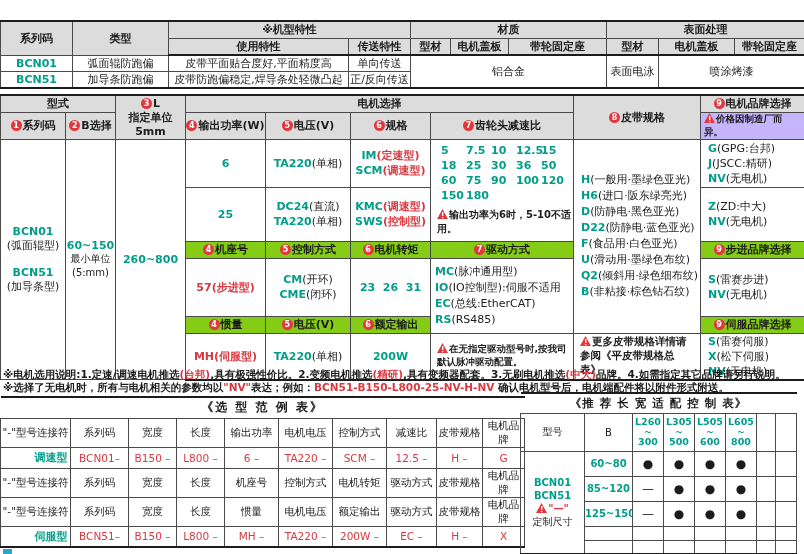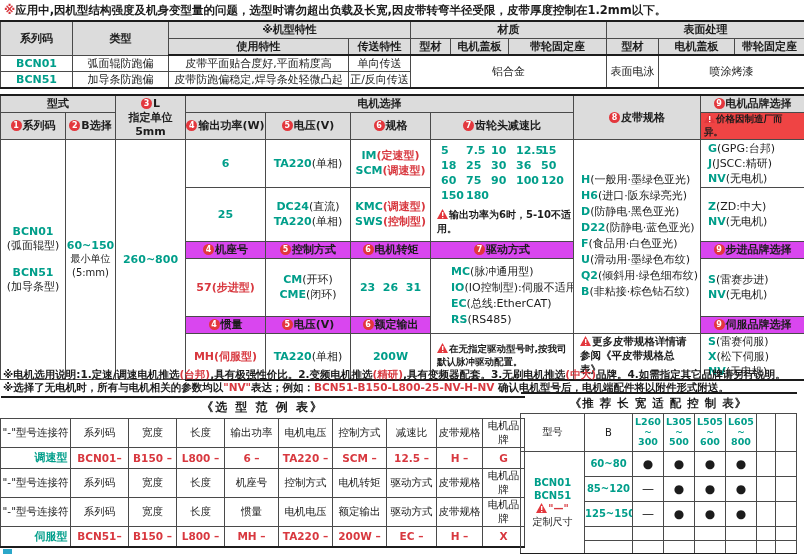--- a/index.html
+++ b/index.html
@@ -7,21 +7,21 @@
   .page {
     position:relative; width:804px; height:554px; overflow:hidden;
     font-family:"DejaVu Sans","Liberation Sans",sans-serif;
     color:#1c1c1c; background:#fff;
   }
   table { border-collapse:collapse; table-layout:fixed; }
   td,th { border:1px solid #4a4a4a; font-weight:normal; overflow:hidden; }
   .thick-t { border-top:2px solid #1c1c1c; }
   .thick-b { border-bottom:2px solid #1c1c1c; }
   .hdr { background:#dcdcdc; font-weight:bold; }
-  .sub-hdr { background:#d946ef; font-weight:bold; }
+  .sub-hdr { background:#84cc16; font-weight:bold; }
   .tc { color:#009e8a; font-weight:bold; }       
   .rd { color:#d8383f; font-weight:bold; }
   .cn {
     display:inline-block; width:11px; height:11px; line-height:11px;
     border-radius:50%; background:#e3373d; color:#fff; font-size:8px;
     text-align:center; font-weight:bold; margin-right:1px; vertical-align:1px;
   }
   .warn-svg { vertical-align:-1px; margin-right:1px; }
 
   .top-note { position:absolute; left:4px; top:3px; font-size:11.5px; font-weight:bold; }
@@ -40,39 +40,38 @@
   .gear-grid span { display:inline-block; width:25px; font-size:11px; }
   .gear-note { display:block; text-align:left; padding:6px 2px 2px 6px; font-size:10px; font-weight:bold; }
   .list-lines div { line-height:16px; white-space:nowrap; }
   .brand-cell div { line-height:15px; white-space:nowrap; }
 
   .mid-notes { position:absolute; left:3px; top:368px; font-size:10.5px; line-height:13px; font-weight:bold; }
 
   .example-table { position:absolute; left:0; top:396px; width:524px; font-size:10.5px; }
   .example-table th,.example-table td { height:21px; text-align:center; }
   .example-table .title-cell { border-left:none; border-right:none; font-weight:bold; font-size:12px; letter-spacing:2px; }
-  .example-table .val { color:#d8383f; font-weight:bold; white-space:nowrap; }
+  .example-table .val { color:#d8383f; font-weight:normal; white-space:nowrap; }
   .example-table .grp { color:#009e8a; font-weight:bold; font-size:11px;padding-left:31px; }
 
   .fit-table { position:absolute; left:520px; top:392px; width:276px; font-size:10px; }
   .fit-table th,.fit-table td { text-align:center; }
   .fit-table .title-cell { border-left:none; border-right:none; font-weight:bold; font-size:11.5px; letter-spacing:1px; height:20px; }
   .fit-table .lhead { color:#009e8a; font-weight:bold; font-size:9.5px; line-height:10px; }
   .fit-table .bval { color:#009e8a; font-weight:bold; }
   .fit-table .dot { font-size:12px; }
   .fit-table .model-cell { font-size:10px; line-height:13px; }
 
   .cutoff { position:absolute; left:3px; top:549px; width:9px; height:5px; background:#2ba7c9; }
 </style>
 </head>
 <body>
 
 <div class="page">
 
-  <div class="top-note"><span class="star">※</span><span>应用中,因机型结构强度及机身变型量的问题，选型时请勿超出负载及长宽,因皮带转弯半径受限，皮带厚度控制在1.2mm以下。</span></div>
 
   <table class="spec-table">
     <colgroup>
         <col style="width:72px">
         <col style="width:96px">
         <col style="width:180px">
         <col style="width:62px">
         <col style="width:40px">
         <col style="width:58px">
         <col style="width:98px">
@@ -136,21 +135,21 @@
       <th class="hdr thick-t" rowspan="2"><span class="cn">8</span><span>皮带规格</span></th>
       <th class="hdr thick-t"><span class="cn">9</span><span>电机品牌选择</span></th>
     </tr>
     <tr style="height:19px">
       <th class="hdr"><span class="cn">1</span><span>系列码</span></th>
       <th class="hdr"><span class="cn">2</span><span>B选择</span></th>
       <th class="hdr"><span class="cn">4</span><span>输出功率(W)</span></th>
       <th class="hdr"><span class="cn">5</span><span>电压(V)</span></th>
       <th class="hdr"><span class="cn">6</span><span>规格</span></th>
       <th class="hdr"><span class="cn">7</span><span>齿轮头减速比</span></th>
-      <th class="small-note" style="background:#ef4444"><svg class="warn-svg" width="11" height="10">
+      <th class="small-note" style="background:#c4b5fd"><svg class="warn-svg" width="11" height="10">
               <path d="M5.5 0 L11 10 L0 10 Z" fill="#e3373d"></path>
               <rect x="5" y="3" width="1.4" height="4" fill="#fff"></rect>
               <rect x="5" y="8" width="1.4" height="1.2" fill="#fff"></rect>
             </svg><span>价格因制造厂而异。</span></th>
     </tr>
 
     <tr style="height:48px">
       <td rowspan="6"><span class="tc">BCN01</span><br><span>(弧面辊型)</span><br><br><span class="tc">BCN51</span><br><span>(加导条型)</span></td>
       <td rowspan="6"><span class="tc">60~150</span><br><span style="font-size:10px">最小单位</span><br><span style="font-size:10px">(5:mm)</span></td>
       <td rowspan="6" class="tc">260~800</td>
@@ -200,21 +199,21 @@
       <th class="sub-hdr"><span class="cn">5</span><span>控制方式</span></th>
       <th class="sub-hdr"><span class="cn">6</span><span>电机转矩</span></th>
       <th class="sub-hdr"><span class="cn">7</span><span>驱动方式</span></th>
       <th class="sub-hdr"><span class="cn">9</span><span>步进品牌选择</span></th>
     </tr>
 
     <tr style="height:58px">
       <td><span class="rd">57</span><span class="rd">(步进型)</span></td>
       <td><span class="tc">CM</span><span>(开环)</span><br><span class="tc">CME</span><span>(闭环)</span></td>
       <td class="tc" style="white-space:pre">23  26  31</td>
-      <td rowspan="2" class="left-list list-lines" style="padding-left:20px">
+      <td rowspan="2" class="left-list list-lines" style="padding-left:4px">
         <div><span class="tc">MC</span><span>(脉冲通用型)</span></div>
         <div><span class="tc">IO</span><span>(IO控制型):伺服不适用</span></div>
         <div><span class="tc">EC</span><span>(总线:EtherCAT)</span></div>
         <div><span class="tc">RS</span><span>(RS485)</span></div>
       </td>
       <td class="left-list brand-cell">
         <div><span class="tc">S</span><span>(雷赛步进)</span></div>
         <div><span class="tc">NV</span><span>(无电机)</span></div>
       </td>
     </tr>

